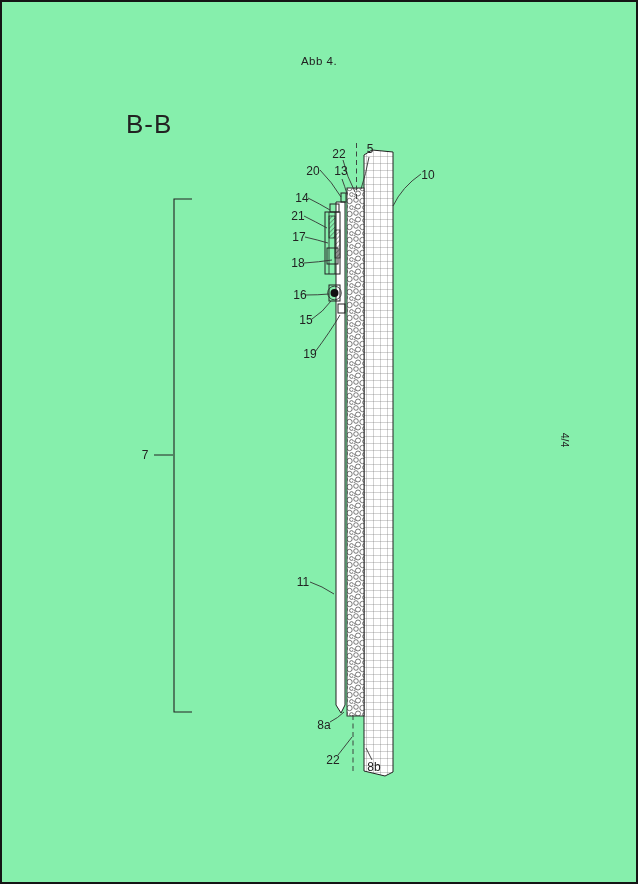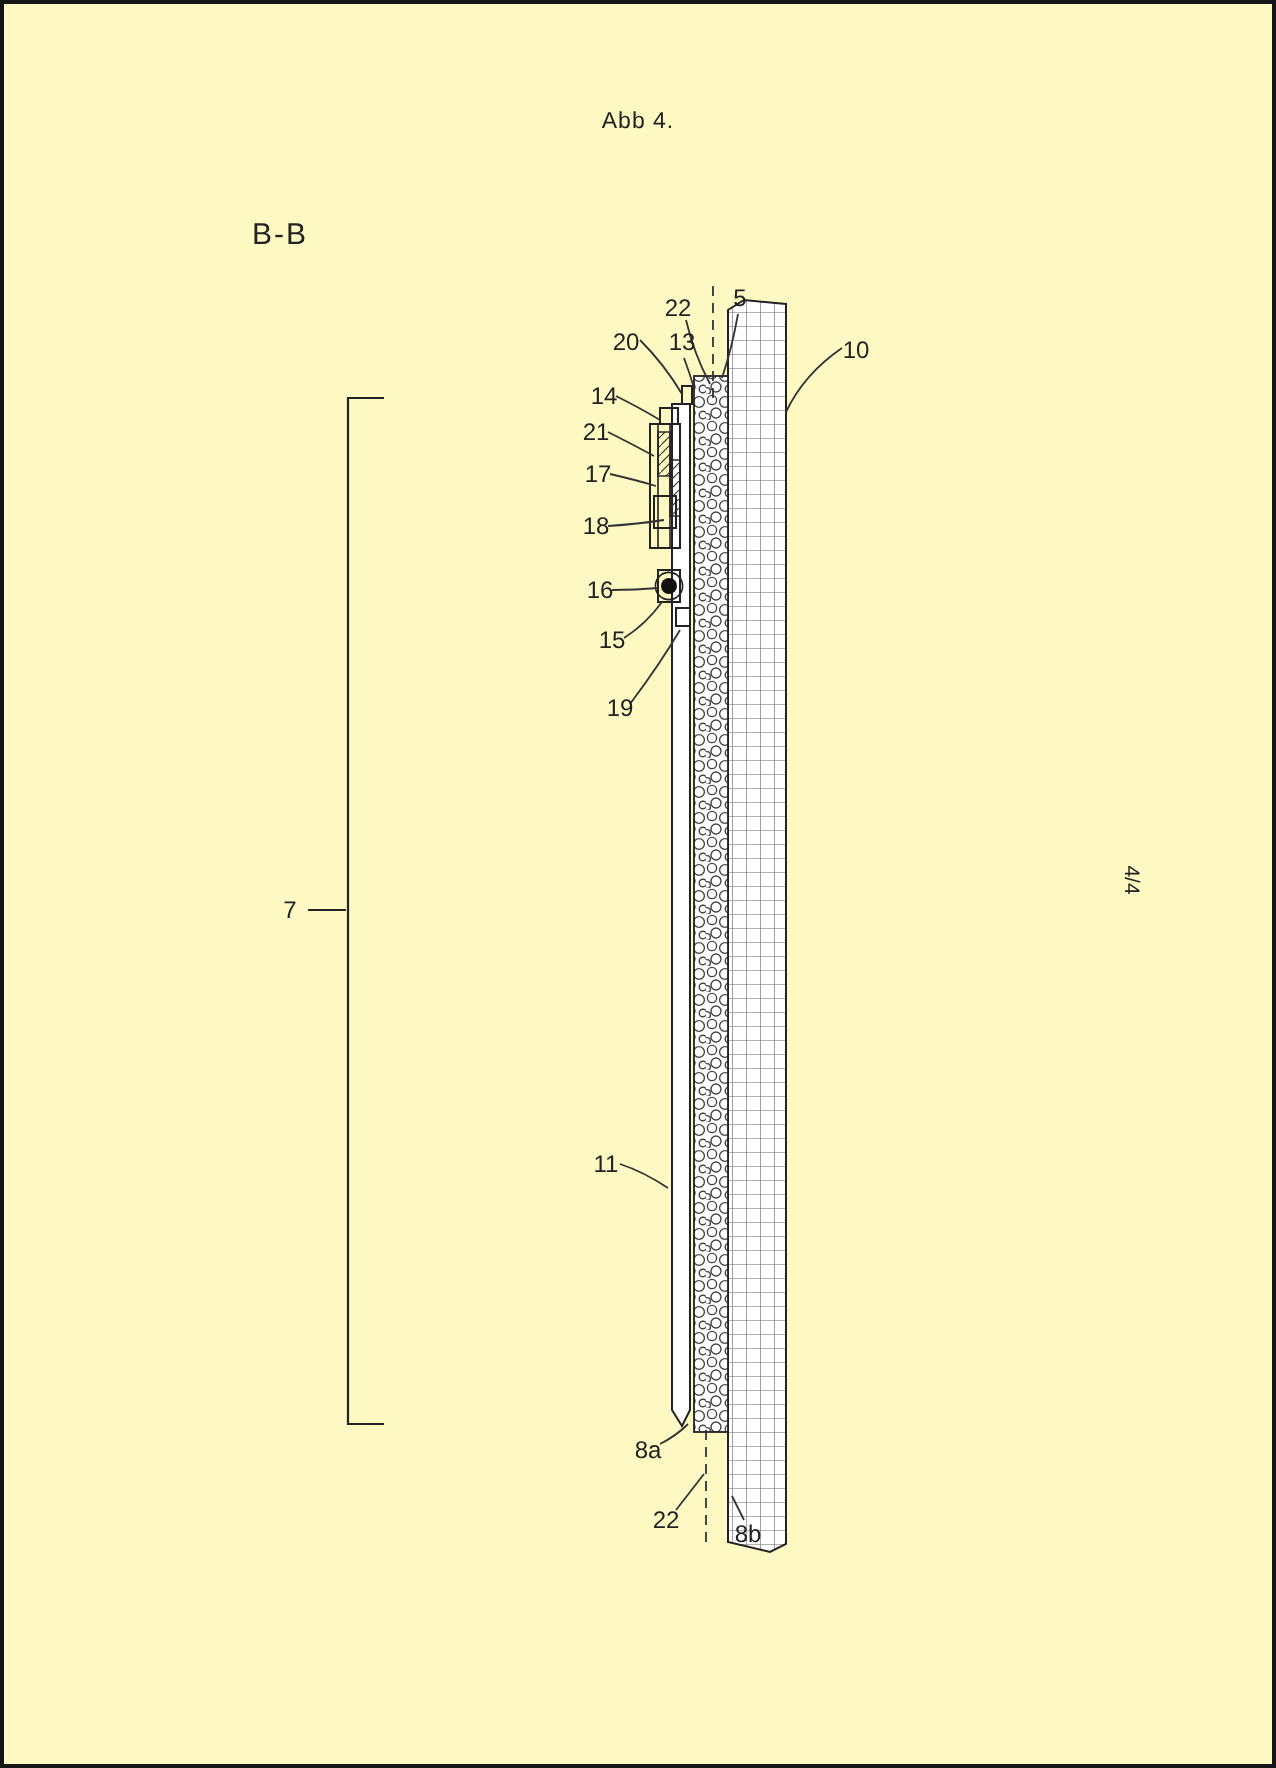--- a/index.html
+++ b/index.html
@@ -1,33 +1,33 @@
 <!DOCTYPE html>
 <html><head>
 <meta charset="utf-8">
 <style>
   html,body{margin:0;padding:0;background:#e9e9e9;}
   .page{
     position:relative;
     width:638px;height:884px;
-    background:#fef9c3;
+    background:#86efac;
     border:2px solid #151515;
     box-sizing:border-box;
     font-family:"Liberation Sans", sans-serif;
     overflow:hidden;
     margin:0 auto;
   }
   .caption{
     position:absolute;top:53px;left:0;right:0;
     text-align:center;font-size:11.5px;color:#222;
     letter-spacing:0.5px;
   }
   .section-label{
     position:absolute;top:107px;left:124px;
-    font-size:15px;color:#222;letter-spacing:1px;
+    font-size:26px;color:#222;letter-spacing:1px;
   }
   .page-number{
     position:absolute;top:432px;left:556px;
     font-size:10.5px;color:#222;
     transform:rotate(90deg);
     transform-origin:center;
   }
   svg.drawing{position:absolute;top:0;left:0;}
   .rl{font-family:"Liberation Sans", sans-serif;font-size:12px;fill:#222;text-anchor:middle;}
   .ld{fill:none;stroke:#333;stroke-width:0.9;}

